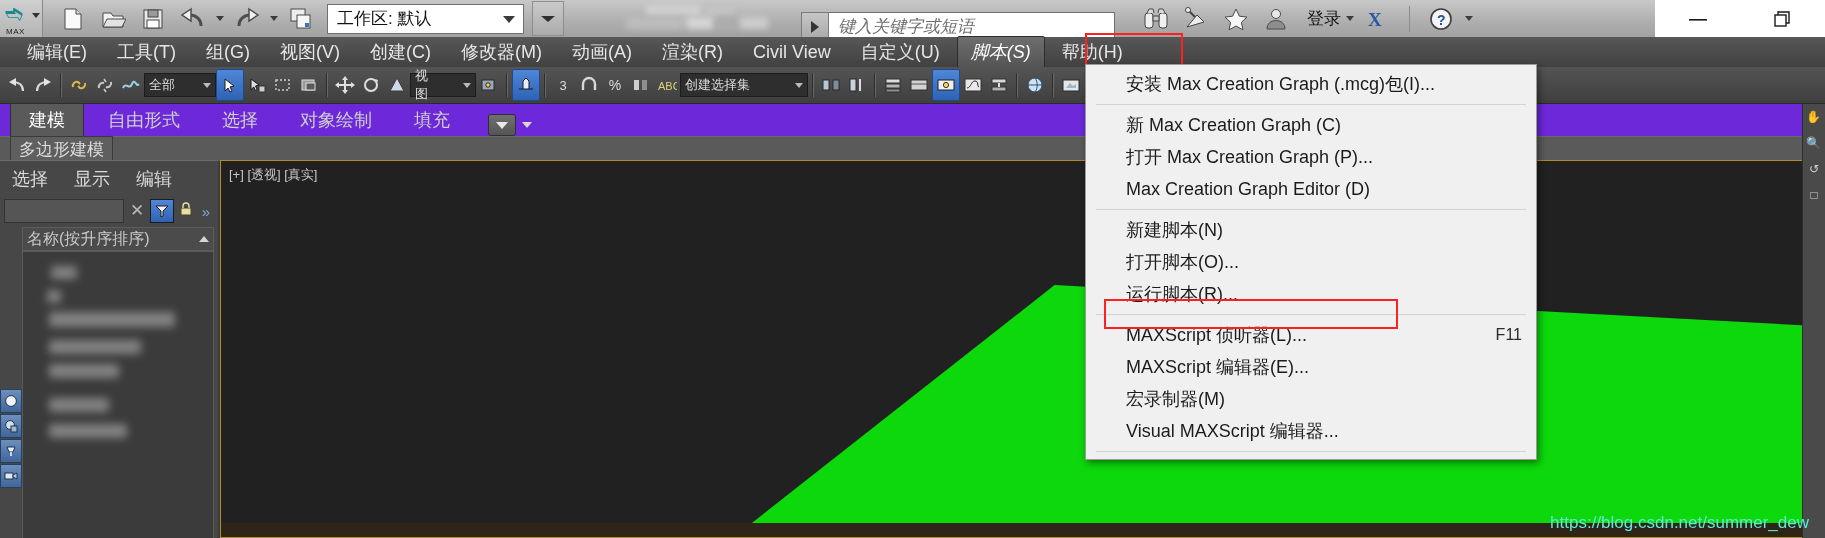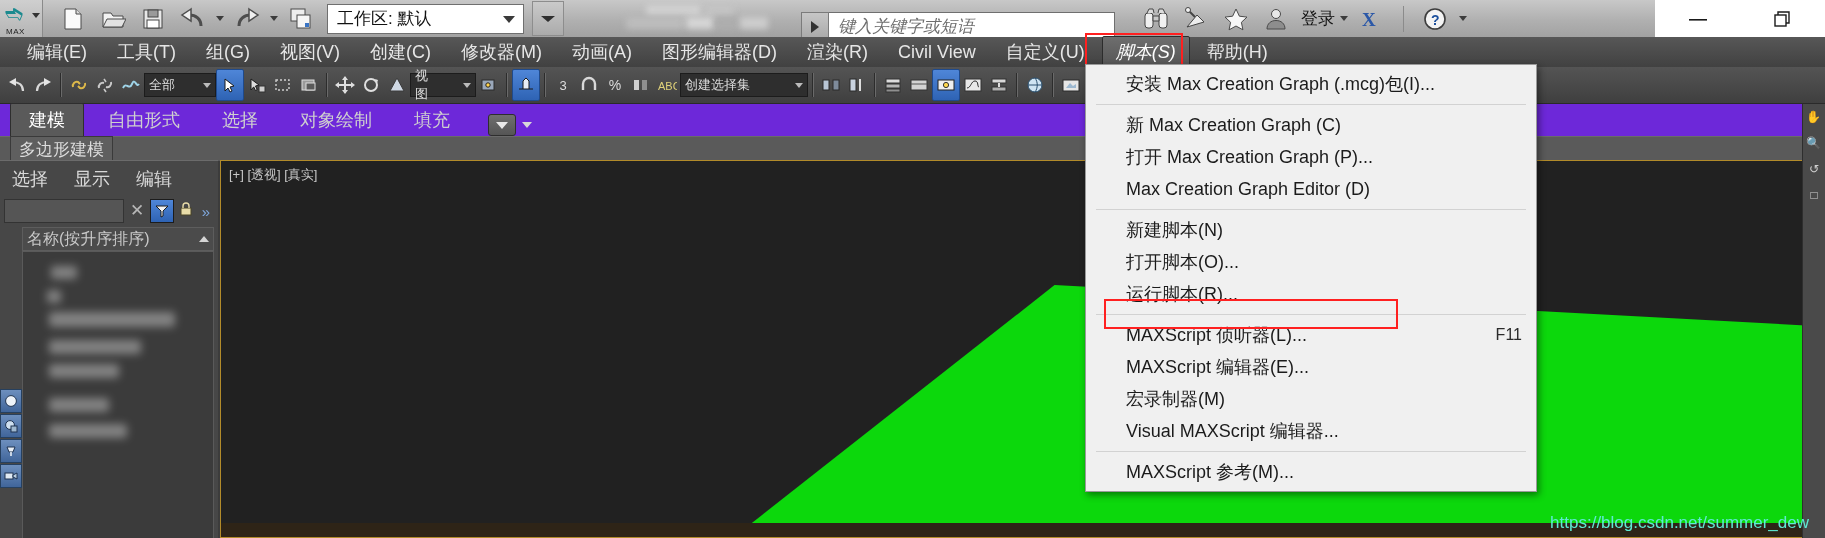--- a/index.html
+++ b/index.html
@@ -43,21 +43,21 @@
   .srchwrap{margin-left:25px;display:flex;align-items:center;margin-top:16px;}
   .srchbtn{width:26px;height:27px;background:linear-gradient(#c6c6c6,#a8a8a8);
            border:1px solid #7b7b7b;display:flex;align-items:center;justify-content:center;}
   .srchbtn i{width:0;height:0;border-top:6px solid transparent;
              border-bottom:6px solid transparent;border-left:8px solid #333;display:block;}
   .srchinput{width:285px;height:27px;background:#fff;border:1px solid #6f6f6f;
              border-left:none;display:flex;align-items:center;}
   .srchinput .ph{font-size:17px;color:#6d6d6d;font-style:italic;padding-left:9px;}
   .ricons{margin-left:22px;display:flex;align-items:center;gap:2px;}
   .ricon{width:38px;height:33px;display:flex;align-items:center;justify-content:center;}
-  .signin{font-size:17px;color:#111;margin-left:4px;}
+  .signin{font-size:17px;color:#111;margin-left:10px;}
   .sep{width:1px;height:26px;background:#8b8b8b;margin:0 10px;}
   .winbtns{position:absolute;right:0;top:0;height:37px;width:170px;background:#fff;
            display:flex;align-items:center;}
   .winbtn{flex:1;height:37px;display:flex;align-items:center;justify-content:center;}
 
   
   .menubar{position:absolute;left:0;top:37px;width:1825px;height:30px;
            background:linear-gradient(#575757,#414141);display:flex;align-items:center;
            padding-left:14px;box-sizing:border-box;}
   .mitem{font-size:18px;color:#e6e6e6;padding:3px 13px;margin-right:4px;white-space:nowrap;}
@@ -300,21 +300,20 @@
   </div>
 
   <div class="menubar">
     <span class="mitem">编辑(E)</span>
     <span class="mitem">工具(T)</span>
     <span class="mitem">组(G)</span>
     <span class="mitem">视图(V)</span>
     <span class="mitem">创建(C)</span>
     <span class="mitem">修改器(M)</span>
     <span class="mitem">动画(A)</span>
-    <span class="mitem">图形编辑器(D)</span>
     <span class="mitem">渲染(R)</span>
     <span class="mitem">Civil View</span>
     <span class="mitem">自定义(U)</span>
     <span class="mitem active">脚本(S)</span>
     <span class="mitem">帮助(H)</span>
   </div>
   <div class="mhl"></div>
 
   <div class="toolbar">
     <div class="tb">
@@ -601,18 +600,17 @@
     <div class="ditem">运行脚本(R)...</div>
     <div class="dsep"></div>
     <div class="ditem">
       <span>MAXScript 侦听器(L)...</span>
       <span class="acc">F11</span>
     </div>
     <div class="ditem">MAXScript 编辑器(E)...</div>
     <div class="ditem">宏录制器(M)</div>
     <div class="ditem">Visual MAXScript 编辑器...</div>
     <div class="dsep"></div>
-    <div class="ditem">MAXScript 参考(M)...</div>
   </div>
   <div class="dhl" style="top:299px;"></div>
 
   <div class="watermark">https://blog.csdn.net/summer_dew</div>
 </div>
 
 </body></html>

